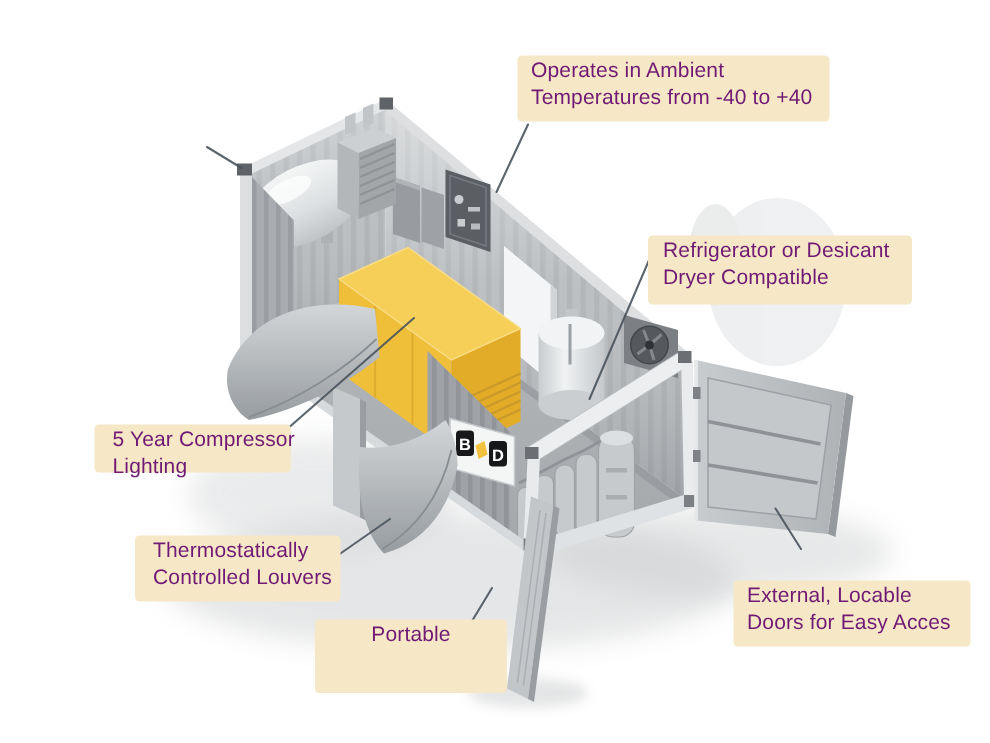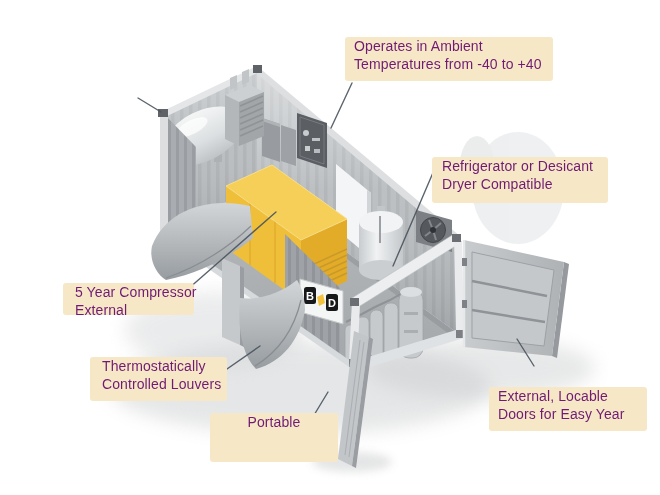--- a/index.html
+++ b/index.html
@@ -247,28 +247,28 @@
 <div class="callout" id="co-ambient">
   <span class="line">Operates in Ambient</span>
   <span class="line">Temperatures from -40 to +40</span>
 </div>
 <div class="callout" id="co-dryer">
   <span class="line">Refrigerator or Desicant</span>
   <span class="line">Dryer Compatible</span>
 </div>
 <div class="callout" id="co-guarantee">
   <span class="line">5 Year Compressor</span>
-  <span class="line">External</span>
+  <span class="line">Lighting</span>
 </div>
 <div class="callout" id="co-portable">
   <span class="line">Portable</span>
 
 </div>
 <div class="callout" id="co-louvers">
   <span class="line">Thermostatically</span>
   <span class="line">Controlled Louvers</span>
 </div>
 <div class="callout" id="co-doors">
   <span class="line">External, Locable</span>
-  <span class="line">Doors for Easy Year</span>
+  <span class="line">Doors for Easy Acces</span>
 </div>
 
 </div>
 
 </body></html>

